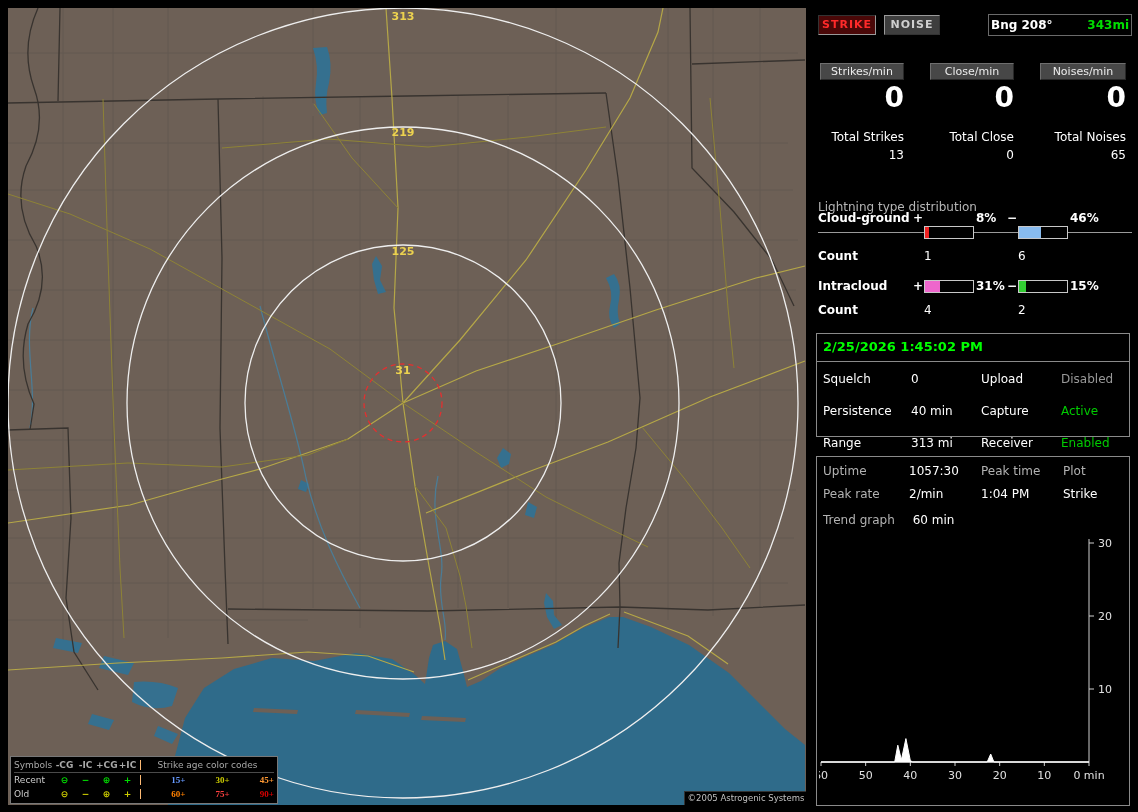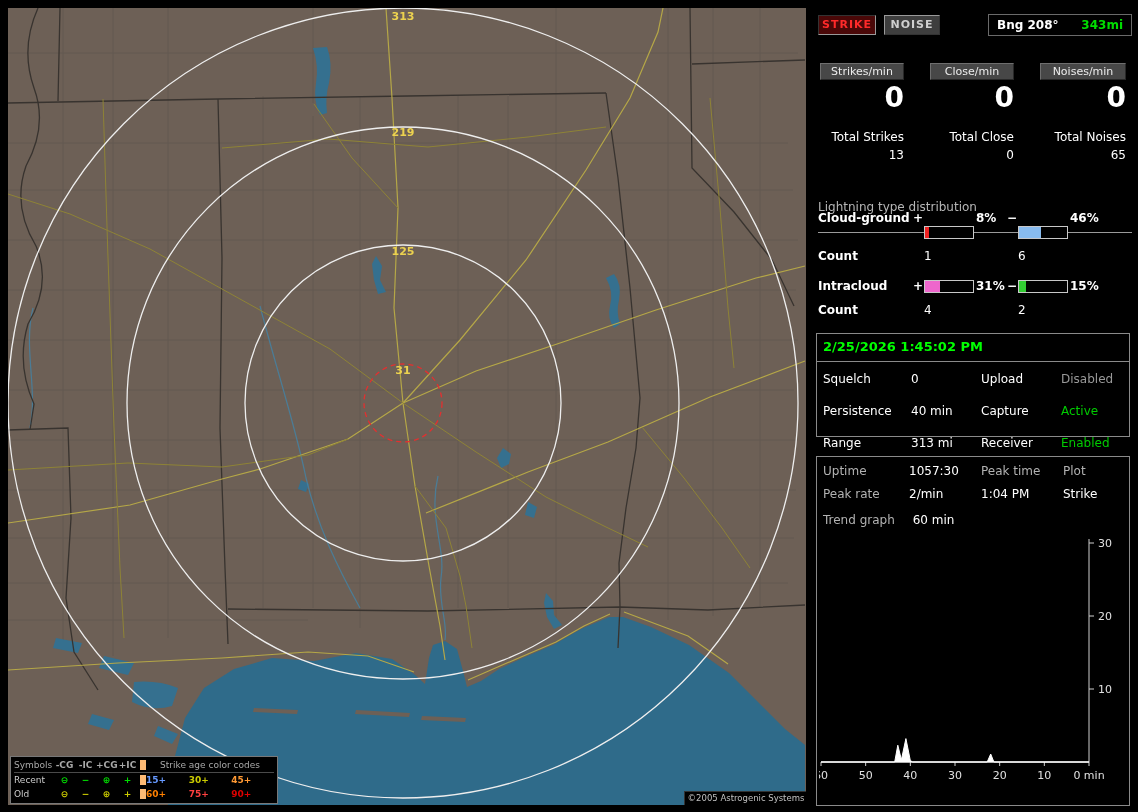--- a/index.html
+++ b/index.html
@@ -14,37 +14,37 @@
   .map{position:absolute;left:8px;top:8px;width:798px;height:797px;background:#6d6056;overflow:hidden;}
   .map-svg{position:absolute;left:0;top:0;width:798px;height:797px;}
 
   
   .legend{position:absolute;left:2px;top:748px;width:268px;height:48px;background:#000;
           border:1px solid #787878;font-size:9px;color:#ccc;box-sizing:border-box;padding:1px 3px;}
   .lrow{display:flex;height:14px;align-items:center;}
   .lrow.hdr{border-bottom:1px solid #4a4a4a;color:#a8a8a8;}
   .lc0{width:40px;}
   .lsym{width:21px;text-align:center;font-weight:bold;}
-  .lages{flex:1;display:flex;border-left:6px solid #fdba74;margin-left:2px;}
-  .lage{flex:1;text-align:left;font-weight:bold;}
+  .lages{flex:1;display:flex;border-left:1px solid #fdba74;margin-left:2px;}
+  .lage{flex:1;text-align:right;font-weight:bold;font-family:Liberation Serif, serif;}
   .lagehdr{flex:1;text-align:center;font-weight:normal;}
 
   .copyright{position:absolute;left:676px;top:783px;width:122px;height:13px;background:#000;
              color:#c0c0c0;font-size:8.5px;line-height:13px;text-align:center;border:1px solid #333;}
 
   
   .panel{position:absolute;left:814px;top:0;width:324px;height:812px;color:#fff;font-size:12px;}
   .btn{height:20px;line-height:18px;text-align:center;font-weight:bold;font-size:11px;
        box-sizing:border-box;letter-spacing:1px;cursor:default;}
   .btn-strike{left:4px;top:15px;width:58px;background:#4a0808;border:1px solid;
               border-color:#333 #999 #999 #333;color:#ff2a2a;}
   .btn-noise{left:70px;top:15px;width:56px;background:#3e3e3e;border:1px solid;
              border-color:#9a9a9a #333 #333 #9a9a9a;color:#cfcfcf;}
   .bng{left:174px;top:14px;width:144px;height:22px;border:1px solid #6a6a6a;box-sizing:border-box;
-       display:flex;justify-content:space-between;align-items:center;padding:0 8px;font-weight:bold;}
+       display:flex;justify-content:space-between;align-items:center;padding:0 2px;font-weight:bold;}
 
   .rate-label{top:63px;height:17px;background:#474747;color:#ececec;font-size:11px;text-align:center;
               line-height:15px;border:1px solid;border-color:#6e6e6e #282828 #282828 #6e6e6e;box-sizing:border-box;}
   .col1{left:6px;width:84px;} .col2{left:116px;width:84px;} .col3{left:226px;width:86px;}
   .rate-value{top:82px;font-size:28px;font-weight:bold;text-align:right;line-height:32px;}
   .total-label{top:130px;text-align:right;}
   .total-value{top:148px;text-align:right;}
 
   .dist-title{left:4px;top:200px;width:314px;color:#b6b6b6;border-bottom:1px solid #9a9a9a;
               padding-bottom:18px;box-sizing:border-box;}

